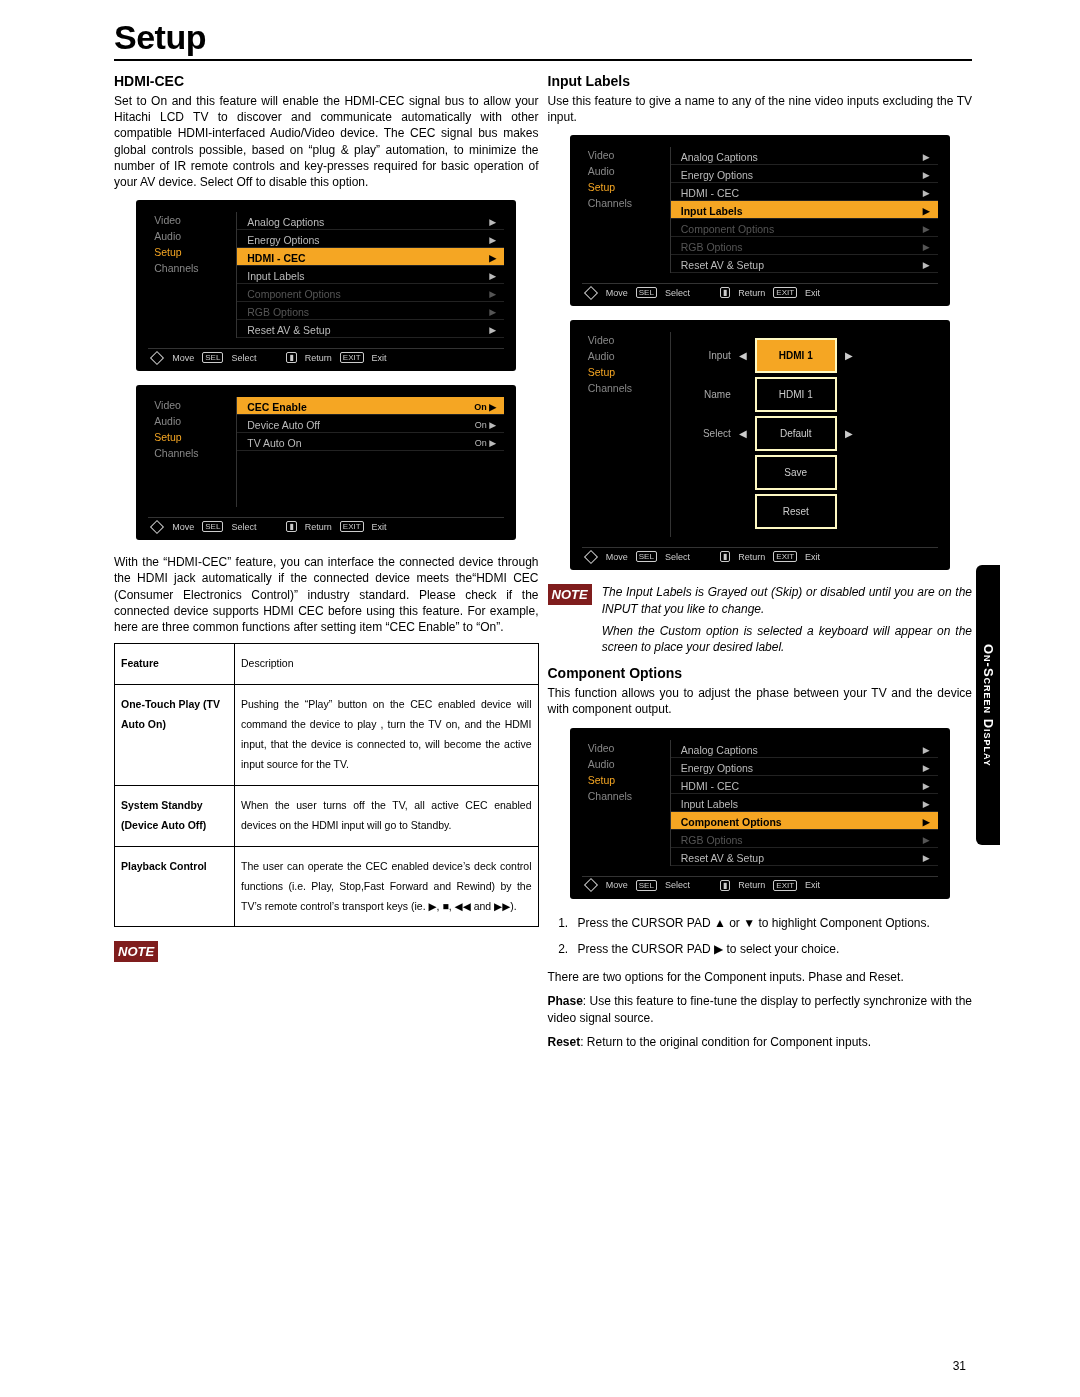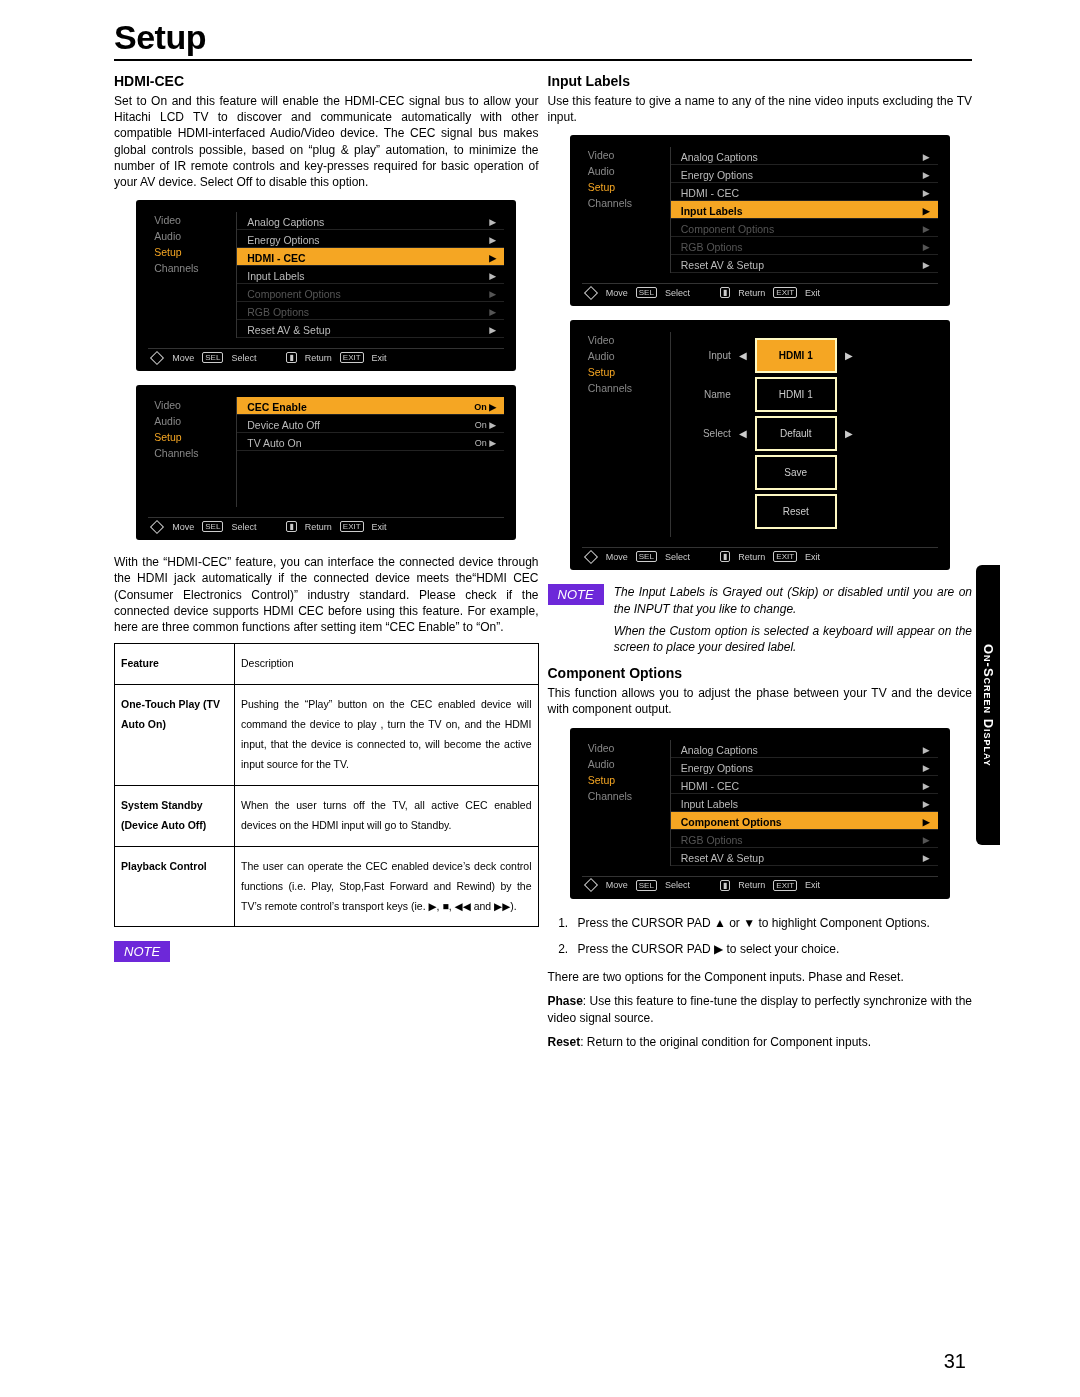--- a/index.html
+++ b/index.html
@@ -31,25 +31,25 @@
   .detail-row .pill.hl { background:#f5a623; color:#000; font-weight:bold; }
   .detail-row .nav { color:#ccc; font-size:10px; width:12px; text-align:center; }
   ol.steps { margin:10px 0 10px 24px; font-size:12px; line-height:1.7; }
   ol.steps li { padding-left:6px; margin-bottom:6px; }
   ol.steps.justified li { text-align:justify; }
   table.feat { border-collapse:collapse; border:1px solid #000; width:100%; margin:6px 0 14px; font-size:10.5px; }
   table.feat th, table.feat td { border:1px solid #000; padding:10px 6px; vertical-align:top; line-height:1.9; }
   table.feat th { text-align:left; font-weight:bold; width:120px; }
   table.feat .just { text-align:justify; }
   .note-block { display:flex; align-items:flex-start; gap:10px; margin:6px 0 10px; }
-  .note-tag { background:#6d28d9; color:#fff; font-style:italic; font-weight:normal; padding:3px 10px; font-size:13px; }
+  .note-tag { background:#7f1d1d; color:#fff; font-style:italic; font-weight:bold; padding:3px 4px; font-size:13px; }
   .note-text { font-style:italic; font-size:12px; line-height:1.35; flex:1; text-align:justify; }
   .spine { position:absolute; right:12px; top:565px; width:24px; height:280px; background:#000; color:#fff; display:flex; align-items:center; justify-content:center; border-top-left-radius:6px; border-bottom-left-radius:6px; }
   .spine span { writing-mode:vertical-rl; letter-spacing:1px; font-weight:bold; font-size:13px; font-variant:small-caps; }
-  .pagenum { position:absolute; right:46px; bottom:24px; font-size:20px;margin-left:48px; }
+  .pagenum { position:absolute; right:46px; bottom:24px; font-size:12px;margin-left:48px; }
 </style>
 </head>
 <body>
 
 <div class="page">
   <div class="title">Setup</div>
   <div class="hr"></div>
 
   <div class="cols">
 

